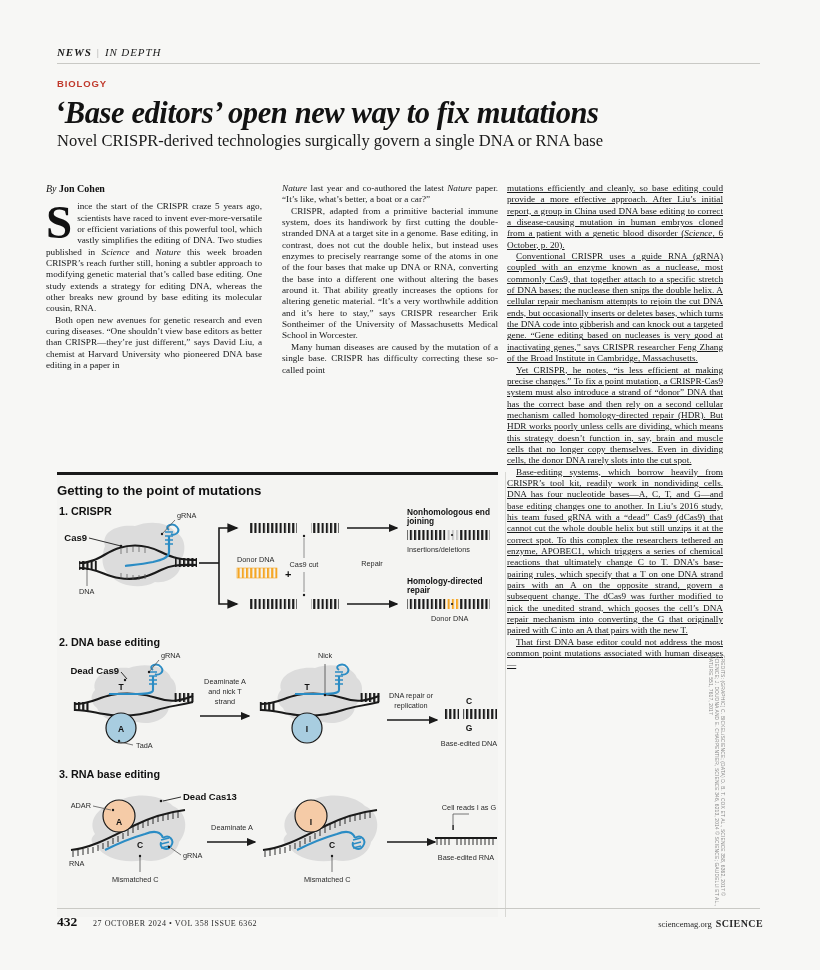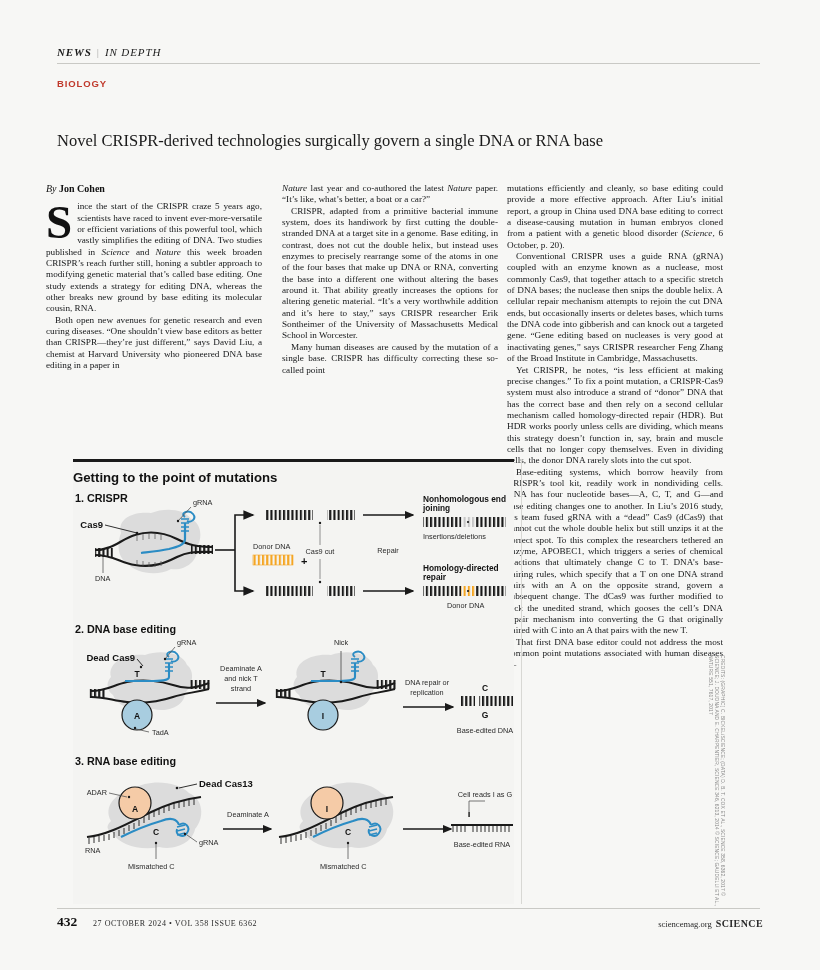--- a/index.html
+++ b/index.html
@@ -63,21 +63,21 @@
     position: absolute;
     font-family: "Liberation Serif", serif;
     font-size: 9.2px;
     line-height: 11.35px;
     text-align: justify;
     color: #16181a;
     hyphens: auto;
   }
   .col1 { left: 46px; top: 183px; width: 216px; }
   .col2 { left: 282px; top: 183px; width: 216px; }
-  .col3 { left: 507px; top: 183px; width: 216px; }
+  .col3 { left: 507px; top: 183px; width: 216px; text-decoration: underline; }
 
   .byline {
     font-size: 10px; margin-bottom: 7px; text-align: left;
     color: #111;
   }
   .byline .by { font-style: italic; }
   .byline .name { font-weight: bold; }
 
   .col p { margin: 0; text-indent: 0; }
   .col p + p { text-indent: 9px; }
@@ -89,24 +89,23 @@
     font-family: "Liberation Serif", serif;
     font-weight: bold;
     font-size: 47px;
     line-height: 38px;
     padding: 2px 5px 0 0;
     color: #111;
   }
 
   
   .figure {
-    position: absolute; left: 57px; top: 459px;
+    position: absolute; left: 57px; top: 472px;
     width: 441px; height: 445px;
     background: #f4f4f2;
-    margin-left: 16px;
   }
   .fig-rule-top {
     width: 441px; height: 3.2px; background: #1a1a1a;
   }
   .fig-title {
     font-family: "Liberation Sans", sans-serif;
     font-weight: bold; font-size: 13.2px;
     color: #111; margin-top: 8px;
   }
   .fig-caption {
@@ -173,20 +172,21 @@
 <div class="page">
 
   <div class="masthead">
     <div class="masthead-row">
       <span class="mh-news">NEWS</span><span class="mh-sep">|</span><span class="mh-indepth">IN DEPTH</span>
     </div>
     <div class="masthead-rule"></div>
   </div>
 
   <div class="kicker">BIOLOGY</div>
+  <h1 class="headline">‘Base editors’ open new way to fix mutations</h1>
   <div class="deck">Novel CRISPR-derived technologies surgically govern a single DNA or RNA base</div>
 
   <div class="col col1">
     <div class="byline">
       <span class="by">By</span>
       <span class="name">Jon Cohen</span>
     </div>
     <p><span class="dropcap">S</span><span>ince the start of the CRISPR craze 5 years ago, scientists have raced to invent ever-more-versatile or efficient variations of this powerful tool, which vastly simplifies the editing of DNA. Two studies published in </span><i>Science</i><span> and </span><i>Nature</i><span> this week broaden CRISPR’s reach further still, honing a subtler approach to modifying genetic material that’s called base editing. One study extends a strategy for editing DNA, whereas the other breaks new ground by base editing its molecular cousin, RNA.</span></p>
     <p>Both open new avenues for genetic research and even curing diseases. “One shouldn’t view base editors as better than CRISPR—they’re just different,” says David Liu, a chemist at Harvard University who pioneered DNA base editing in a paper in</p>
   </div>

